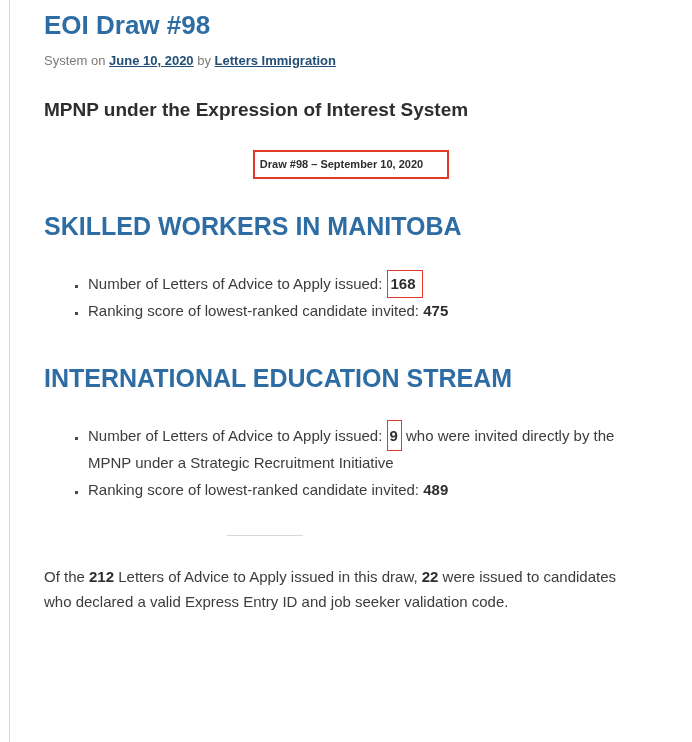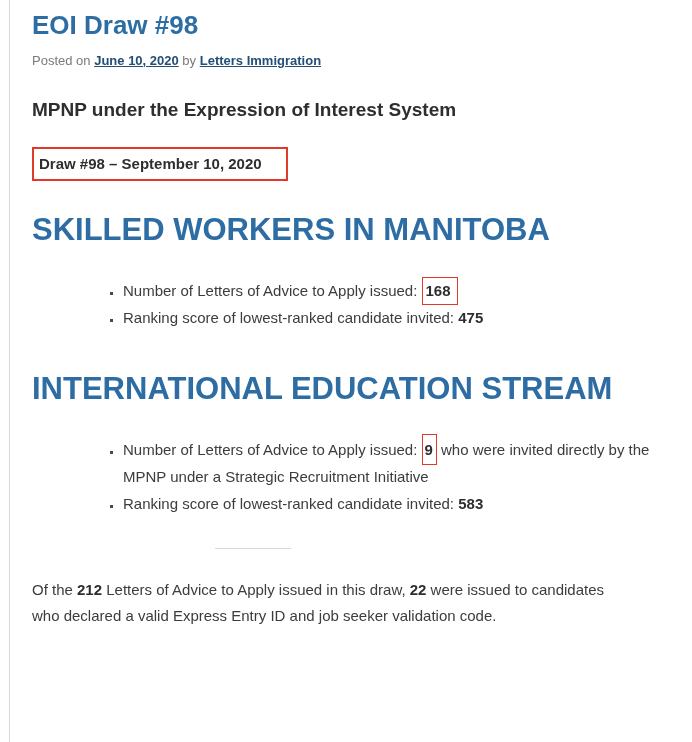--- a/index.html
+++ b/index.html
@@ -9,35 +9,35 @@
     --text:#3C3C3C;
     --bold:#2E2E2E;
     --gray:#7A7A7A;
     --rule:#D8D8D8;
   }
   *{box-sizing:border-box;}
   html,body{margin:0;padding:0;background:#ffffff;width:692px;height:742px;overflow:hidden;
     font-family:"Liberation Sans","DejaVu Sans",sans-serif;color:var(--text);}
   .page{position:relative;width:692px;height:742px;background:#fff;}
   .left-rule{position:absolute;left:9px;top:0;bottom:0;width:1px;background:#D7D7D7;}
-  .post{padding:11px 34px 0 32px;}
+  .post{padding:11px 34px 0 44px;}
 
   h1.post-title{margin:0;font-size:26px;line-height:1.1;font-weight:bold;color:var(--blue);}
   .meta{margin:13px 0 0;font-size:13px;color:var(--gray);}
   .meta a{color:var(--navy);font-weight:bold;text-decoration:underline;cursor:pointer;}
 
   .intro{margin:31px 0 0;font-size:19px;font-weight:bold;color:var(--bold);}
 
-  .drawline{margin:34px 0 0;font-size:15px;line-height:18px;}
+  .drawline{margin:34px 0 0;font-size:11px;line-height:18px;text-align:center;}
   .annot{border:1.5px solid var(--red);}
   .annot-draw{border-width:2px;padding:6px 24px 7px 5px;font-weight:bold;color:var(--bold);}
 
-  h2.section-heading{margin:39px 0 0;font-size:31px;line-height:1.15;font-weight:bold;color:var(--blue);}
+  h2.section-heading{margin:39px 0 0;font-size:25px;line-height:1.15;font-weight:bold;color:var(--blue);}
   ul.stats{margin:31px 0 0;padding:0 0 0 44px;list-style:square;font-size:15px;line-height:1.78;}
-  ul.stats li{padding-left:0;margin-left:47px;}
+  ul.stats li{padding-left:0;}
   ul.stats li::marker{color:#4A4A4A;font-size:11px;}
   .val{font-weight:bold;color:var(--bold);}
   .annot-168{padding:4px 6px 5px 3px;}
   .annot-35{padding:12px 12px 5px 2px;}
   .annot-9{padding:6px 3px 6px 2px;}
 
   hr.short-divider{border:0;border-top:1px solid var(--rule);width:76px;margin:31px 0 0 183px;}
 
   .summary{margin:28px 0 6px;font-size:15px;line-height:1.7;max-width:600px;}
   .summary b{color:var(--bold);}
@@ -45,21 +45,21 @@
 </head>
 <body>
 
 <div class="page">
   <div class="left-rule"></div>
 
   <article class="post">
 
     <h1 class="post-title">EOI Draw #98</h1>
 
-    <p class="meta"><span>Posted on</span>
+    <p class="meta"><span>System on</span>
       <a>June 10, 2020</a>
       <span>by</span>
       <a>Letters Immigration</a></p>
 
     <p class="intro">MPNP under the Expression of Interest System</p>
 
     <p class="drawline"><span class="annot annot-draw">Draw #98 – September 10, 2020</span></p>
 
     <section>
       <h2 class="section-heading">SKILLED WORKERS IN MANITOBA</h2>
@@ -74,21 +74,21 @@
     <section>
       <h2 class="section-heading">INTERNATIONAL EDUCATION STREAM</h2>
     </section>
 
     <section>
       <ul class="stats">
         <li><span>Number of Letters of Advice to Apply issued:</span>
           <b class="val annot annot-9">9</b>
           <span>who were invited directly by the MPNP under a Strategic Recruitment Initiative</span></li>
         <li><span>Ranking score of lowest-ranked candidate invited:</span>
-          <b class="val">583</b></li>
+          <b class="val">489</b></li>
       </ul>
     </section>
 
     <hr class="short-divider">
 
     <p class="summary"><span>Of the</span>
       <b>212</b>
       <span>Letters of Advice to Apply issued in this draw,</span>
       <b>22</b>
       <span>were issued to candidates who declared a valid Express Entry ID and job seeker validation code.</span></p>

